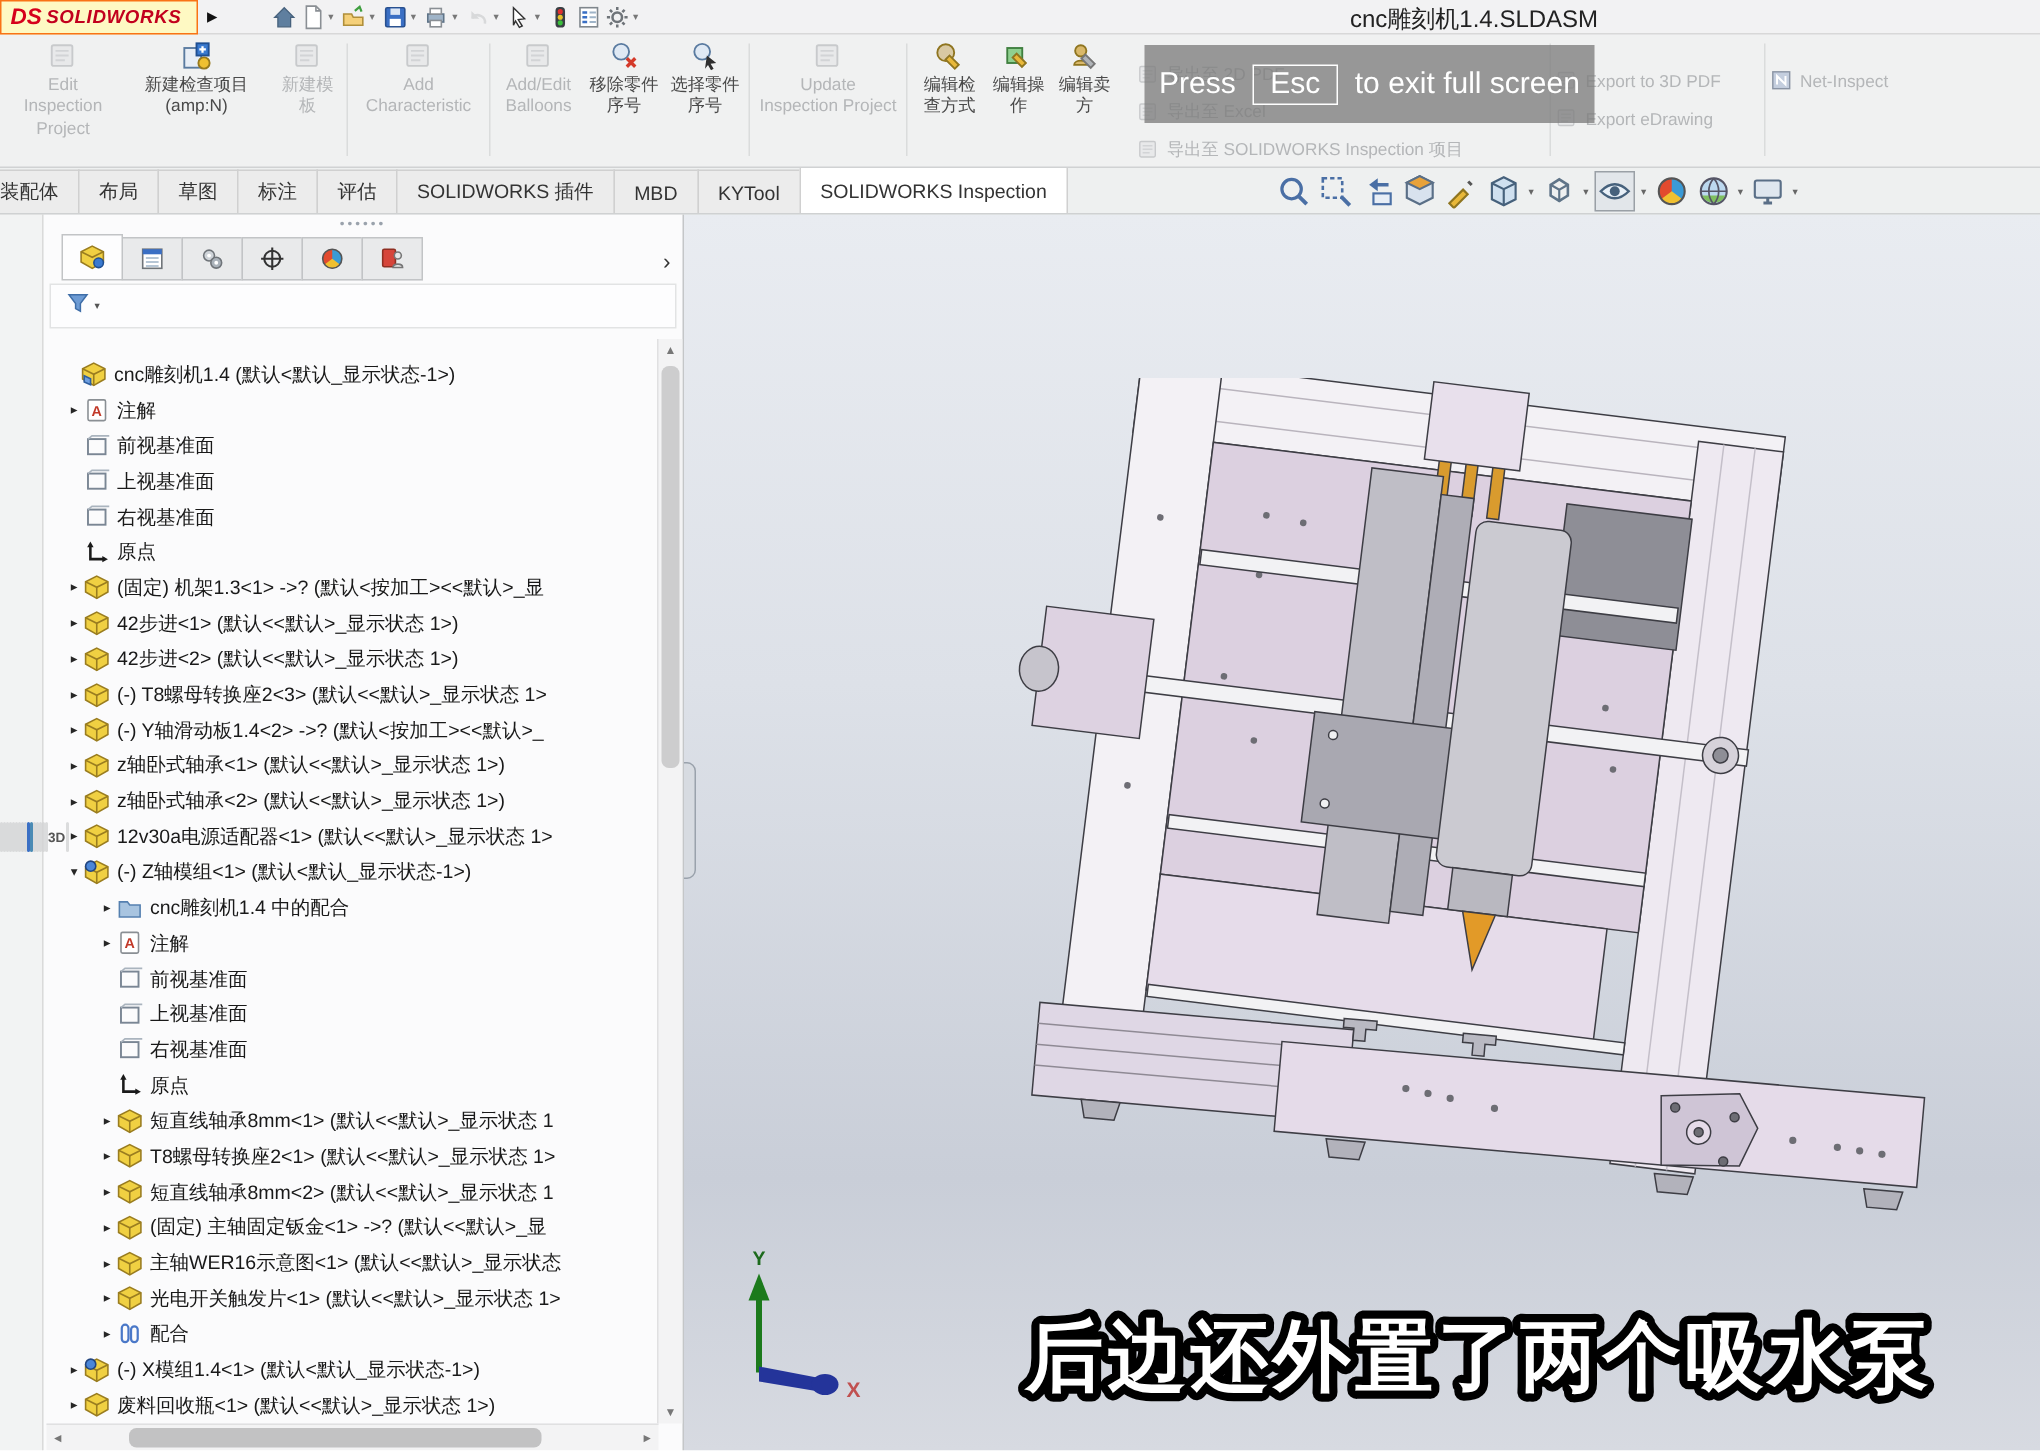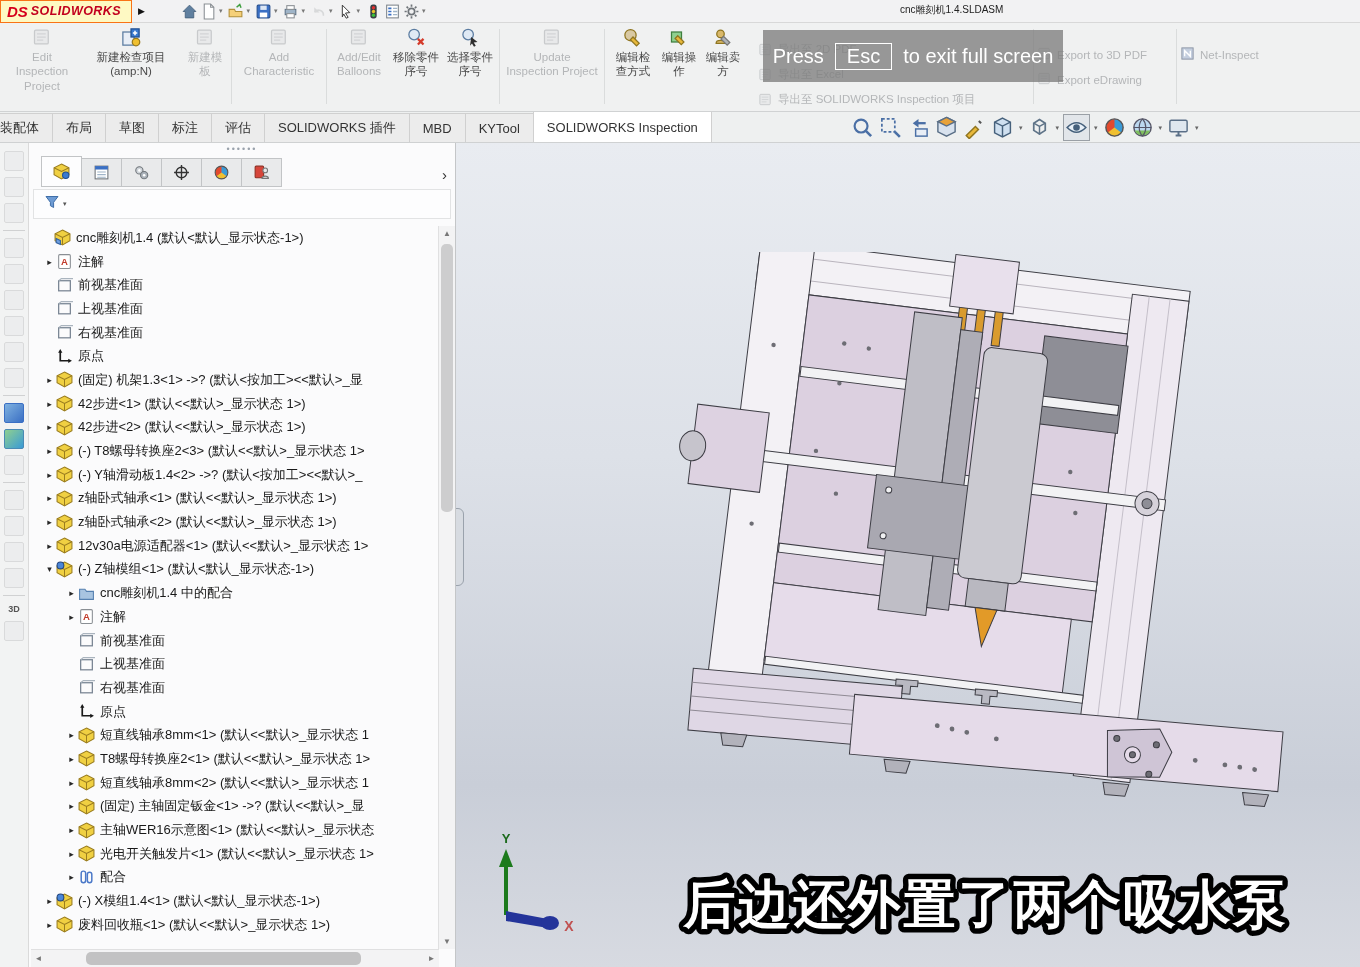--- a/index.html
+++ b/index.html
@@ -12,21 +12,21 @@
   .logobox{height:21px;background:#fef9c3;border:1px solid #f97316;display:flex;
            align-items:center;padding:0 10px 0 6px;gap:3px}
   .logo-ds{color:#d6001c;font-weight:bold;font-style:italic;font-size:15px}
   .logo-sw{color:#c2001e;font-weight:bold;font-style:italic;font-size:12.5px;letter-spacing:.4px}
   .flyarrow{font-size:9px;color:#111;margin:0 8px 0 6px}
   .tbicons{display:flex;align-items:center;gap:2px;margin-left:28px}
   .tbicon{width:17px;height:17px;display:inline-block}
   .tbicon svg{width:100%;height:100%}
   .tbicon.dim{opacity:.45}
   .tbcaret{font-size:7px;color:#777;margin:0 3px 0 0}
-  .doctitle{position:absolute;left:900px;top:3px;font-size:10px;color:#222}
+  .doctitle{position:absolute;left:900px;top:3px;font-size:16px;color:#222}
   
   .ribbon{position:absolute;left:0;top:22px;width:1360px;height:90px;background:#f0f1f1;
           border-bottom:1px solid #d0d2d3;display:flex;align-items:stretch;padding-left:4px;
           box-sizing:border-box;z-index:20}
   .rbtn{display:flex;flex-direction:column;align-items:center;padding:5px 2px 2px;margin:0 1px;
         font-size:11.5px;line-height:1.25;text-align:center;color:#4a4a4a;box-sizing:border-box}
   .rbtn .ricon{width:20px;height:20px;margin-bottom:3px}
   .rbtn .ricon svg{width:100%;height:100%}
   .rbtn.disabled{color:#b4b6b8}
   .rdiv{width:1px;background:#dadcdc;margin:7px 3px;align-self:stretch}
@@ -50,21 +50,21 @@
        background:#ececec;border:1px solid #d0d0d0;border-bottom:none;margin-right:-1px;
        white-space:nowrap}
   .tab.active{background:#fff;height:30px;position:relative;z-index:2}
   .headsup{position:absolute;left:850px;top:114px;display:flex;align-items:center;gap:3px;z-index:19}
   .hic{width:23px;height:23px;padding:1px;box-sizing:content-box}
   .hic svg{width:100%;height:100%}
   .hic.active{background:#e2e6ea;border:1px solid #9aa0a6}
   .hcaret{font-size:7px;color:#666;margin:0 1px}
   
   .leftstrip{position:absolute;left:0;top:142px;width:29px;bottom:0;background:#f2f3f3;
-             border-right:1px solid #dadada;display:flex;flex-direction:column;align-items:center;
+             border-right:1px solid #dadada;display:flex;flex-direction:row;align-items:center;
              padding-top:6px;box-sizing:border-box;z-index:10}
   .sico{width:18px;height:18px;margin:3px 0;border:1px solid #d4d5d6;background:#ebeced;
         border-radius:2px;opacity:.8}
   .sico.color1{background:linear-gradient(135deg,#7fb2e0,#3a6fc4);border-color:#3a6fc4;opacity:1}
   .sico.color2{background:linear-gradient(135deg,#8fd08f,#3a9ad6);border-color:#4a8ab4;opacity:1}
   .sdiv{width:22px;height:1px;background:#d0d1d2;margin:4px 0}
   .sbadge{font-size:9px;font-weight:bold;color:#555;margin:4px 0}
   
   .panel{position:absolute;left:29px;top:142px;width:427px;bottom:0;background:#fbfbfc;
          border-right:1px solid #c4c6c8;box-sizing:border-box;z-index:9;overflow:hidden}
@@ -462,21 +462,21 @@
       </div>
       <span class="pflyout">›</span>
   </div>
   <div class="pfilter">
     <span><svg viewBox="0 0 16 16">
           <polygon points="2,2.5 14,2.5 9.6,8.3 9.6,13.5 6.4,11.7 6.4,8.3" fill="#6d9bd4" stroke="#3f6ea8" stroke-width="1"></polygon>
         </svg></span>
     <span class="fcaret">▾</span>
   </div>
   <div class="tree" id="tree">
-      <div class="trow" style="padding-left: 12px;">
+      <div class="trow" style="padding-left: 12px; margin-top: 12px;">
         <span class="arr"></span>
         <span class="tico"><svg viewBox="0 0 16 16">
             <polygon points="8,1 15,4.5 15,11 8,15 1,11 1,4.5" fill="#f0d042" stroke="#9a7d20"></polygon>
             <polyline points="1,4.5 8,8 15,4.5" fill="none" stroke="#9a7d20"></polyline>
             <line x1="8" y1="8" x2="8" y2="15" stroke="#9a7d20"></line>
             <polygon points="2,9 6,10.8 6,14.6 2,12.8" fill="#6f9fe0" stroke="#2f5fa0"></polygon>
           </svg></span>
         <span>cnc雕刻机1.4 (默认&lt;默认_显示状态-1&gt;)</span>
       </div>
       <div class="trow" style="padding-left: 14px;">

